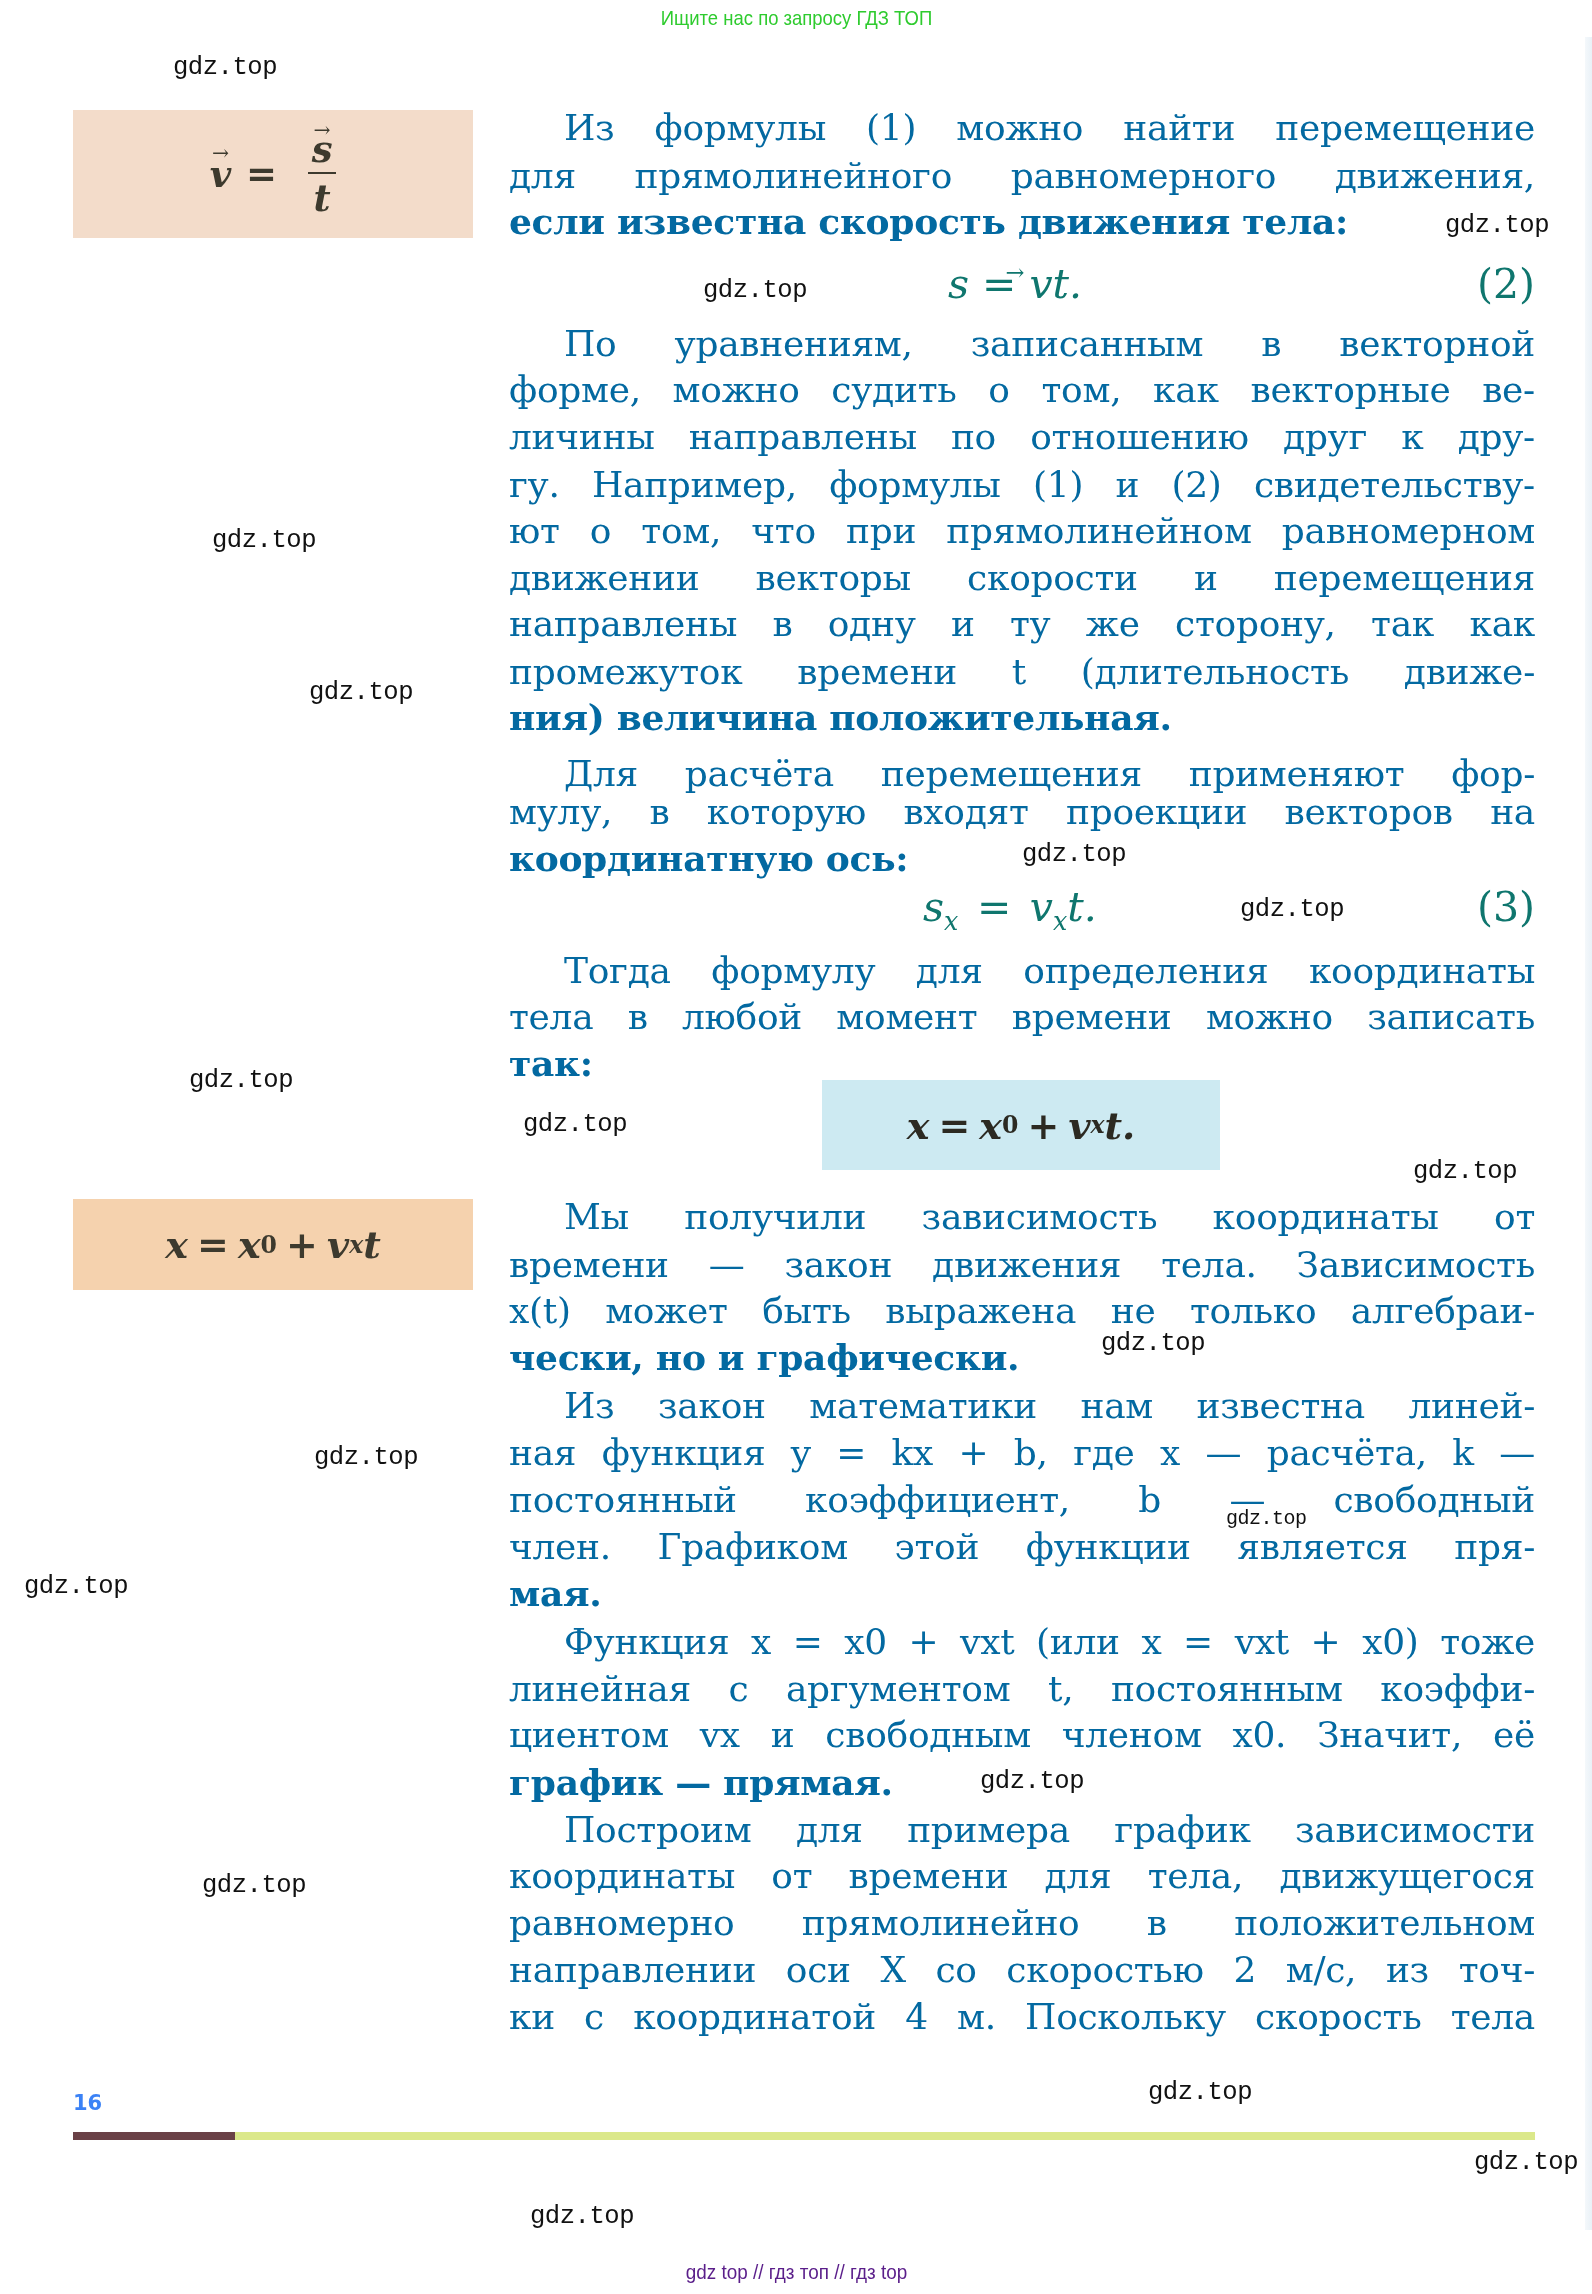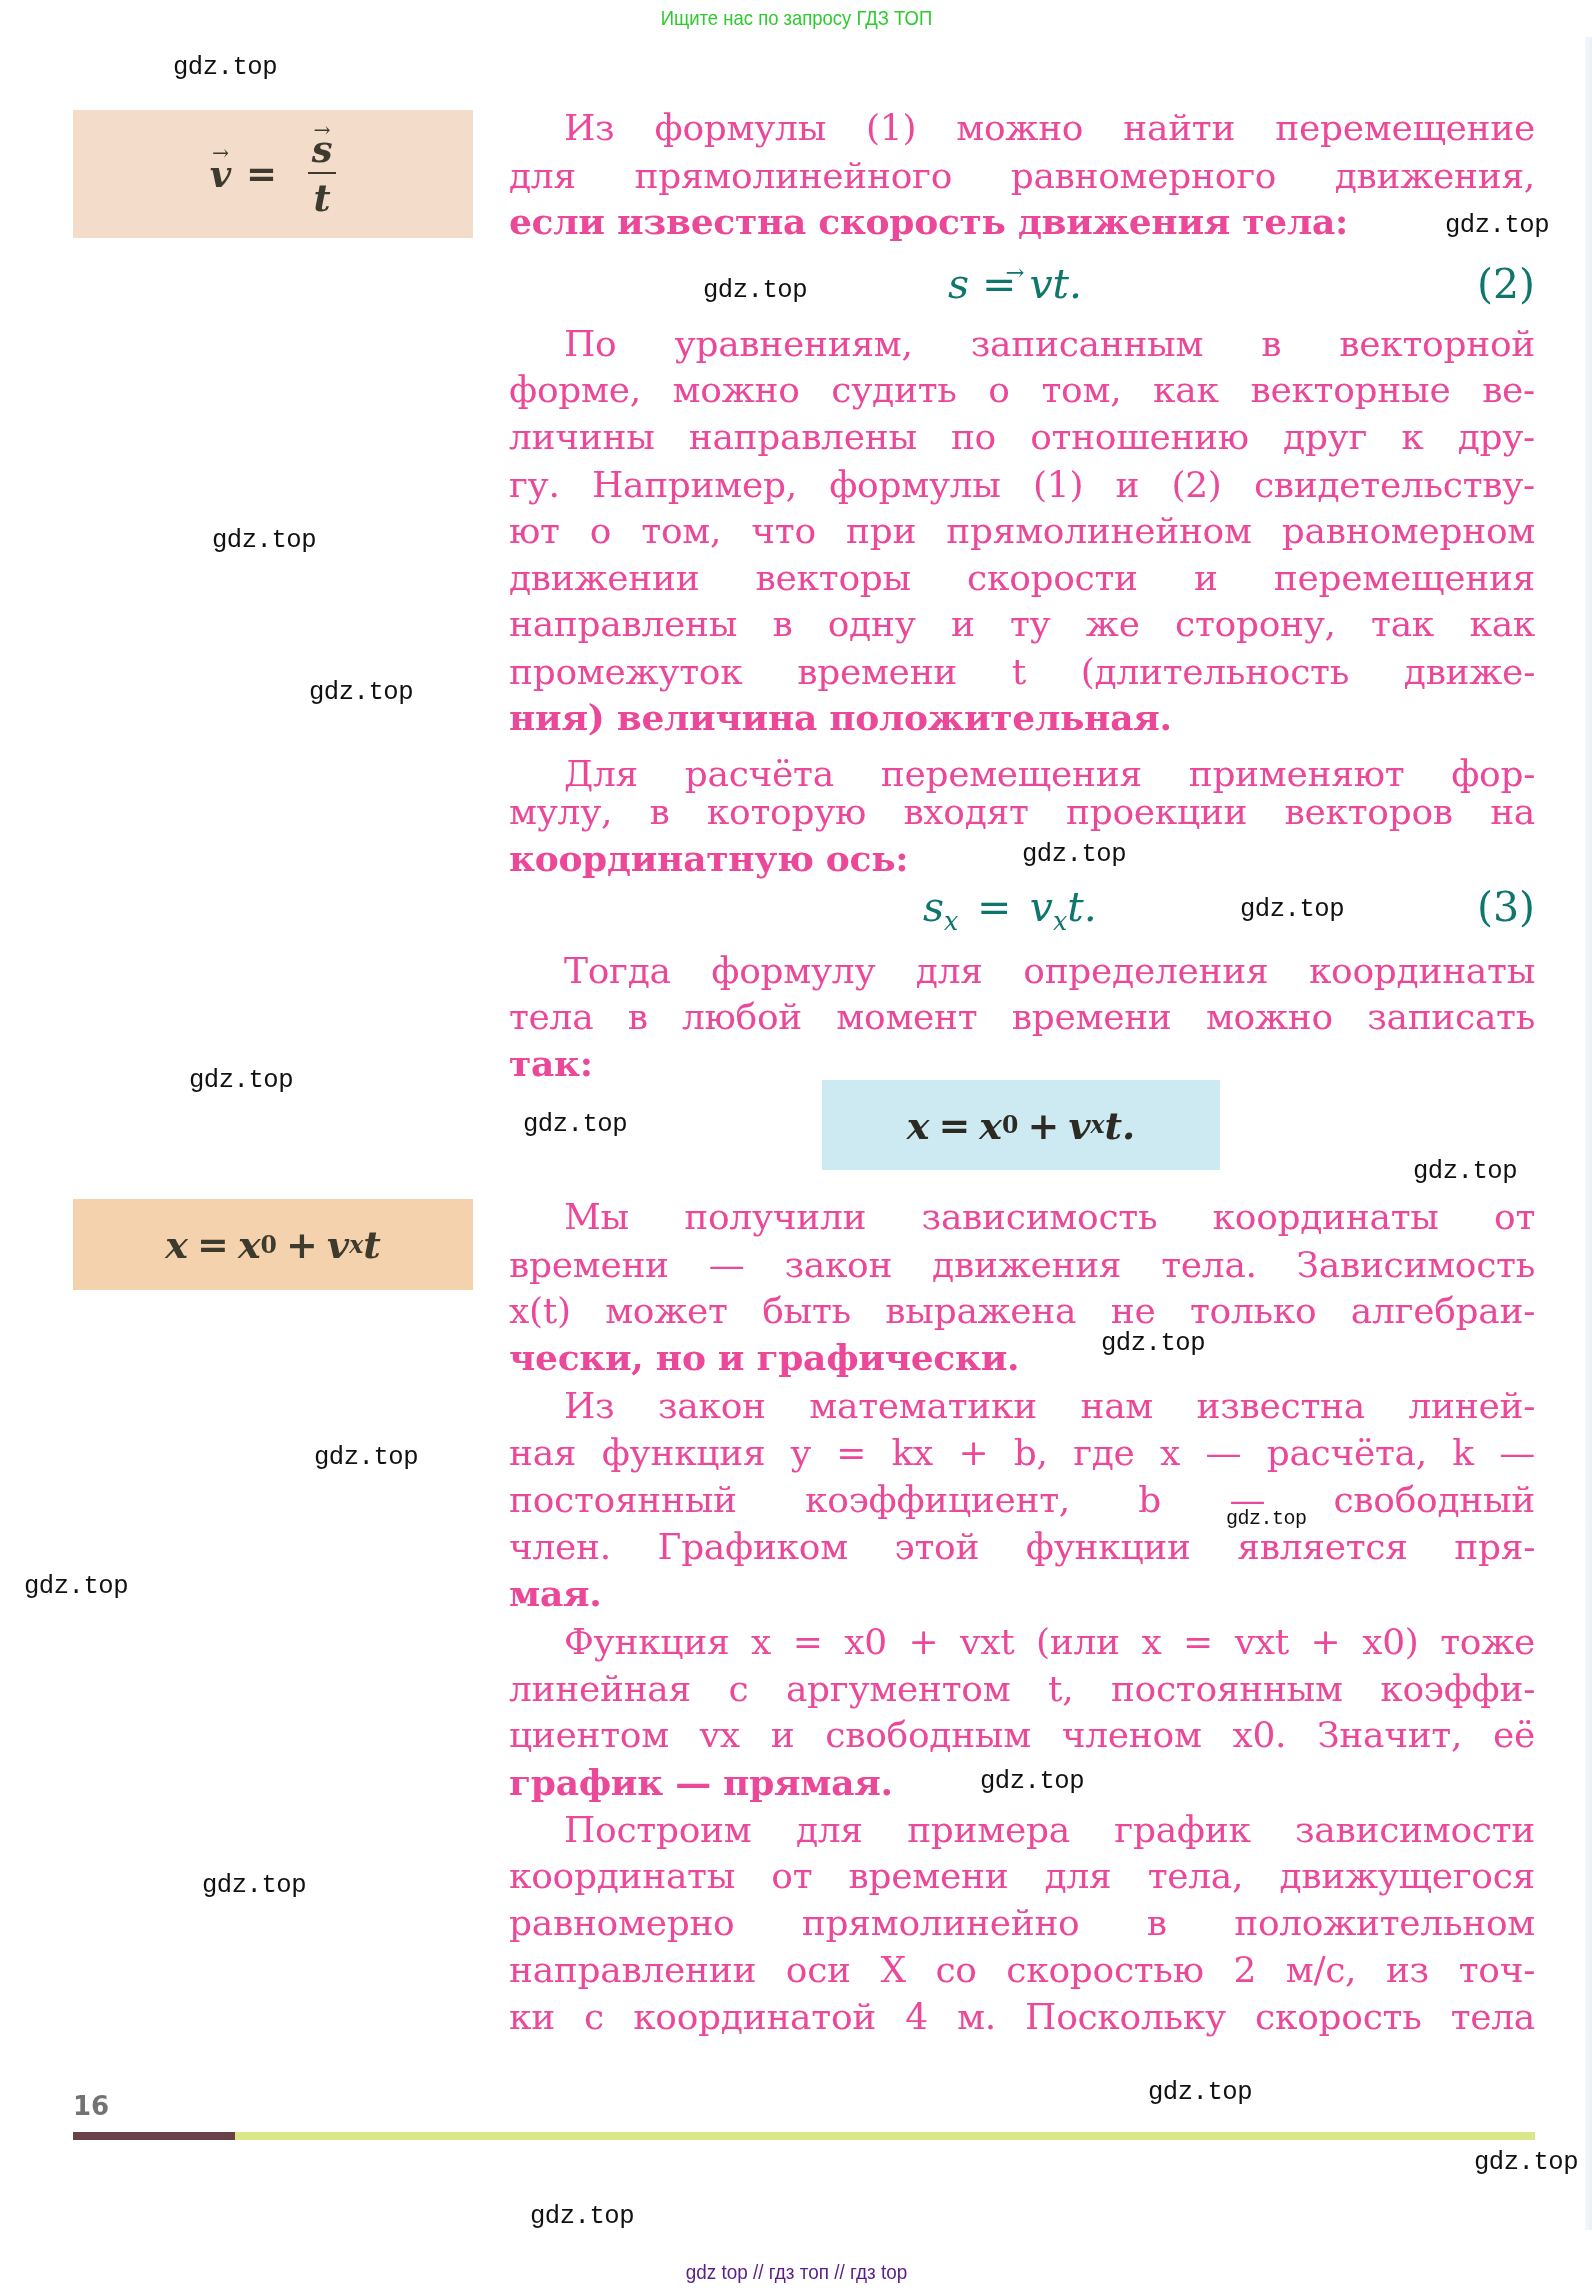--- a/index.html
+++ b/index.html
@@ -43,35 +43,35 @@
   .frac .den { padding-top: 5.5px; }
   .vec { position: relative; display: inline-block; }
   .vec::before {
     content: "→"; position: absolute; left: 50%; top: -0.55em; transform: translateX(-50%);
     font-size: 0.55em; font-style: normal; font-weight: normal;
   }
   .eq { margin: 0 14.6px; font-style: normal; }
   sub { font-size: 0.62em; vertical-align: -0.35em; }
   .line {
     position: absolute; left: 509px; width: 1026px; height: 47px;
-    font-size: 36px; line-height: 47px; color: #ec4899;
+    font-size: 36px; line-height: 47px; color: #0369a1;
     white-space: nowrap; text-align: justify; text-align-last: justify;
     letter-spacing: -0.3px;
   }
   .line.indent { left: 564px; width: 971px; }
   .line.last { text-align-last: left; font-weight: bold; }
   .formula-line {
     position: absolute; left: 509px; width: 1026px; height: 50px;
     font-size: 41px; line-height: 50px; color: #0f766e;
   }
   .formula-line .f { position: absolute; font-style: italic; }
   .formula-line .n { position: absolute; right: 0; }
   .page-number {
     position: absolute; left: 73px; top: 2091px;
-    font-family: "DejaVu Sans", sans-serif; font-weight: bold; font-size: 26px; color: #737373;
+    font-family: "DejaVu Sans", sans-serif; font-weight: bold; font-size: 21px; color: #3b82f6;
   }
   .footer-bar-dark { position: absolute; left: 73px; top: 2132px; width: 162px; height: 8.2px; background: #6a4146; }
   .footer-bar-lime { position: absolute; left: 235px; top: 2132px; width: 1300px; height: 8.2px; background: #dbe88a; }
   .bottom-links {
     position: absolute; left: 0; top: 2260px; width: 1593px; text-align: center;
     font-family: "Liberation Sans", sans-serif; font-size: 21px; color: #5a1e8a;
     transform: scaleX(0.9);
   }
 </style>
 </head>

